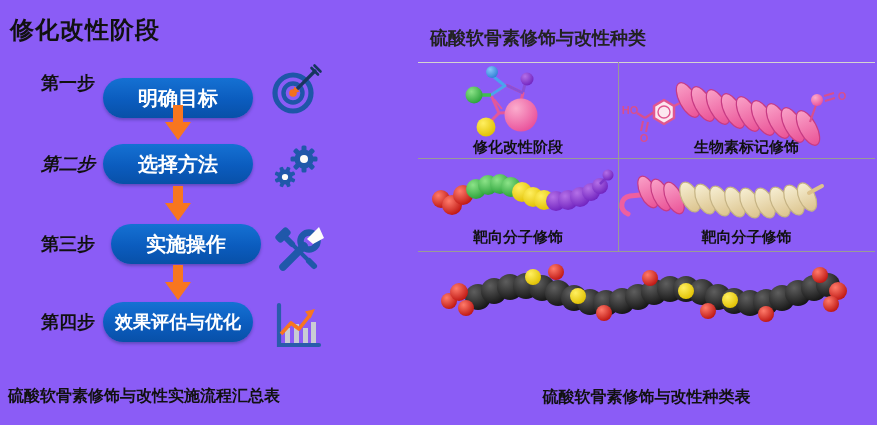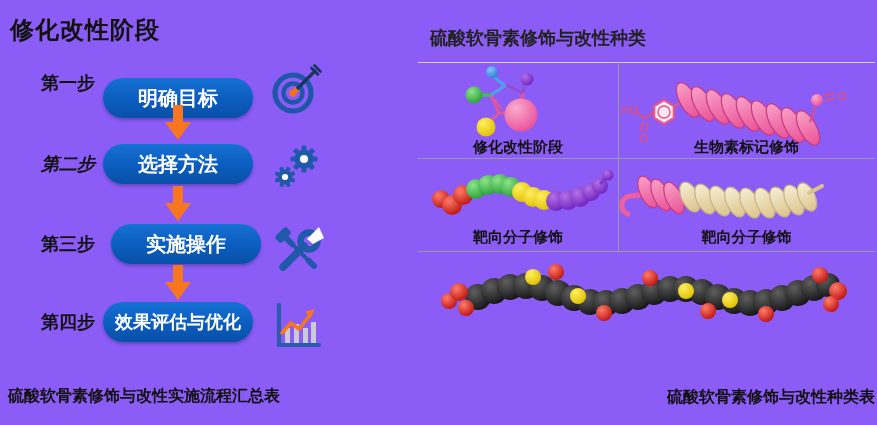--- a/index.html
+++ b/index.html
@@ -23,21 +23,21 @@
   }
   .pill.small-font{font-size:18px;}
   .flow-icon{left:268px;width:56px;height:56px;}
   .down-arrow{left:165px;width:26px;height:36px;}
   .left-caption{left:8px;top:386px;font-size:16px;font-weight:bold;}
   
   .right-title{left:430px;top:26px;width:340px;text-align:left;font-size:18px;font-weight:bold;color:#222;}
   .rule{background:#9a9a97;}
   .rule-light{background:#d4d4d0;}
   .cell-caption{font-size:15px;font-weight:bold;text-align:center;color:#111;}
-  .right-caption{left:418px;top:387px;width:457px;text-align:right;font-size:16px;font-weight:bold;}
+  .right-caption{left:418px;top:387px;width:457px;text-align:center;font-size:16px;font-weight:bold;}
   svg{display:block;}
   .mol-overlay{left:0;top:0;pointer-events:none;}
 </style>
 </head>
 <body>
 
 <div class="canvas">
 
   <div class="abs left-title">修化改性阶段</div>
 

